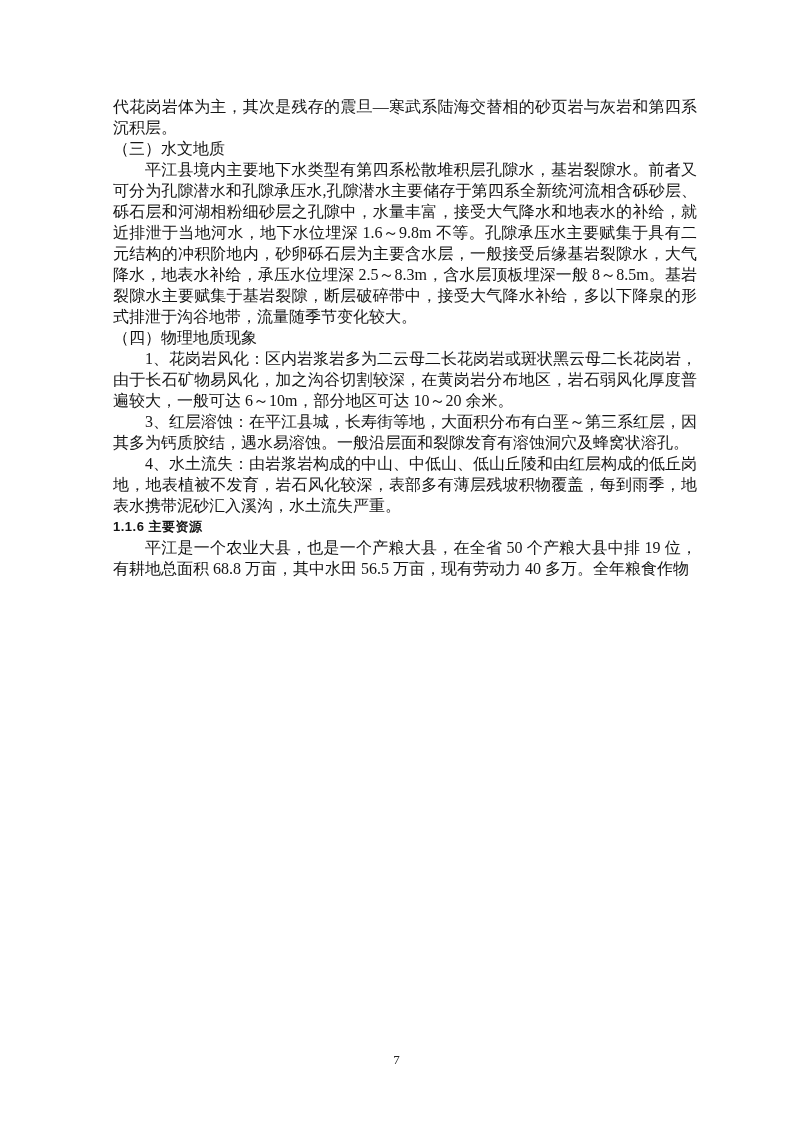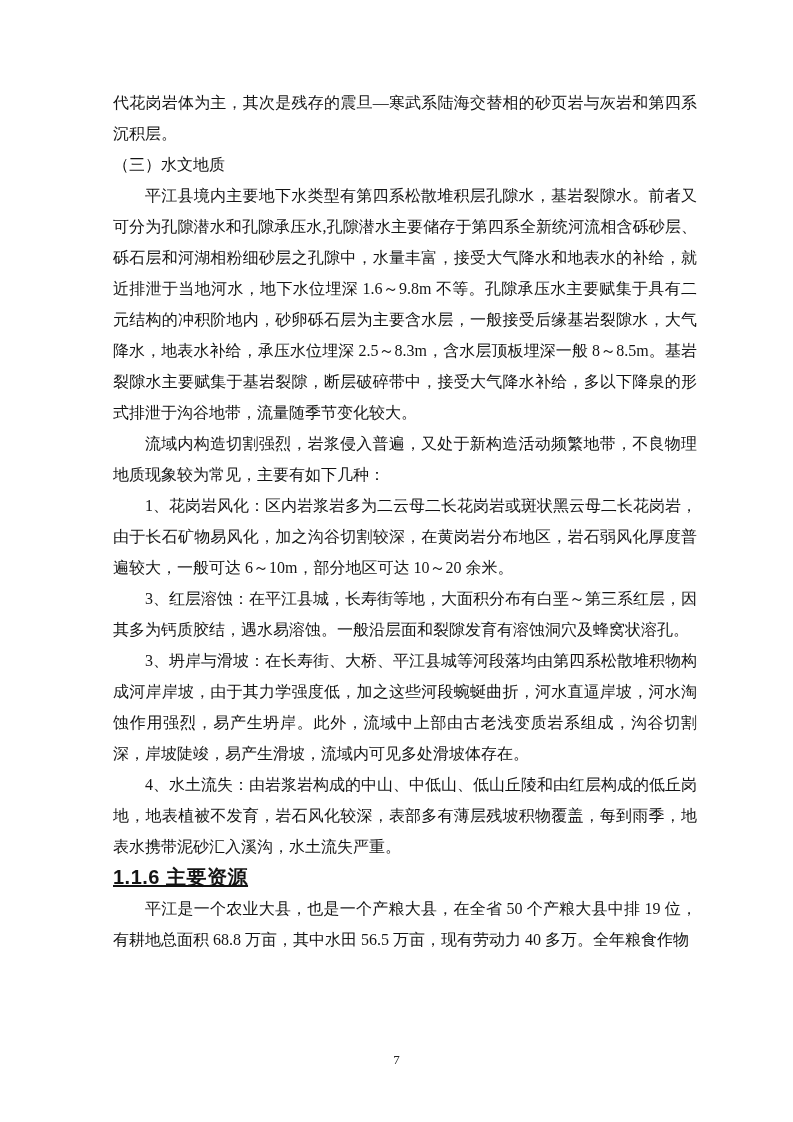--- a/index.html
+++ b/index.html
@@ -12,69 +12,67 @@
     width: 793px;
     height: 1122px;
     background: #ffffff;
     box-sizing: border-box;
     overflow: hidden;
     font-family: "Liberation Serif", "DejaVu Serif", serif;
     color: #141414;
   }
   .text-area {
     position: absolute;
-    top: 87px;
+    top: 96px;
     left: 113px;
     width: 584px;
     font-size: 16px;
-    line-height: 31px;
+    line-height: 21px;
   }
   .text-area p {
     margin: 0;
     text-align: justify;
     text-justify: inter-ideograph;
     word-break: break-all;
   }
   .indent {
     text-indent: 2em;
   }
   .heading {
     text-align: left;
   }
   .heading-bold {
     font-weight: bold;
     text-align: left;
     font-family: "Liberation Sans", "DejaVu Sans", sans-serif;
-    font-size: 20px;
+    font-size: 13px;
     letter-spacing: 0.5px;
-    text-decoration: underline;
   }
   .footer {
     position: absolute;
     top: 1050px;
     left: 0;
     width: 793px;
     text-align: center;
     font-size: 13px;
     line-height: 20px;
     color: #222222;
   }
 </style>
 </head>
 <body>
 
 <div class="page">
   <div class="text-area">
     <p>代花岗岩体为主，其次是残存的震旦—寒武系陆海交替相的砂页岩与灰岩和第四系沉积层。</p>
     <p class="heading">（三）水文地质</p>
     <p class="indent">平江县境内主要地下水类型有第四系松散堆积层孔隙水，基岩裂隙水。前者又可分为孔隙潜水和孔隙承压水,孔隙潜水主要储存于第四系全新统河流相含砾砂层、砾石层和河湖相粉细砂层之孔隙中，水量丰富，接受大气降水和地表水的补给，就近排泄于当地河水，地下水位埋深 1.6～9.8m 不等。孔隙承压水主要赋集于具有二元结构的冲积阶地内，砂卵砾石层为主要含水层，一般接受后缘基岩裂隙水，大气降水，地表水补给，承压水位埋深 2.5～8.3m，含水层顶板埋深一般 8～8.5m。基岩裂隙水主要赋集于基岩裂隙，断层破碎带中，接受大气降水补给，多以下降泉的形式排泄于沟谷地带，流量随季节变化较大。</p>
-    <p class="indent">流域内构造切割强烈，岩浆侵入普遍，又处于新构造活动频繁地带，不良物理地质现象较为常见，主要有如下几种：</p>
+    <p class="heading">（四）物理地质现象</p>
     <p class="indent">1、花岗岩风化：区内岩浆岩多为二云母二长花岗岩或斑状黑云母二长花岗岩，由于长石矿物易风化，加之沟谷切割较深，在黄岗岩分布地区，岩石弱风化厚度普遍较大，一般可达 6～10m，部分地区可达 10～20 余米。</p>
     <p class="indent">3、红层溶蚀：在平江县城，长寿街等地，大面积分布有白垩～第三系红层，因其多为钙质胶结，遇水易溶蚀。一般沿层面和裂隙发育有溶蚀洞穴及蜂窝状溶孔。</p>
-    <p class="indent">3、坍岸与滑坡：在长寿街、大桥、平江县城等河段落均由第四系松散堆积物构成河岸岸坡，由于其力学强度低，加之这些河段蜿蜒曲折，河水直逼岸坡，河水淘蚀作用强烈，易产生坍岸。此外，流域中上部由古老浅变质岩系组成，沟谷切割深，岸坡陡竣，易产生滑坡，流域内可见多处滑坡体存在。</p>
     <p class="indent">4、水土流失：由岩浆岩构成的中山、中低山、低山丘陵和由红层构成的低丘岗地，地表植被不发育，岩石风化较深，表部多有薄层残坡积物覆盖，每到雨季，地表水携带泥砂汇入溪沟，水土流失严重。</p>
     <p class="heading-bold">1.1.6 主要资源</p>
     <p class="indent">平江是一个农业大县，也是一个产粮大县，在全省 50 个产粮大县中排 19 位，有耕地总面积 68.8 万亩，其中水田 56.5 万亩，现有劳动力 40 多万。全年粮食作物</p>
   </div>
 
   <div class="footer">
     <span>7</span>
   </div>
 </div>
 

